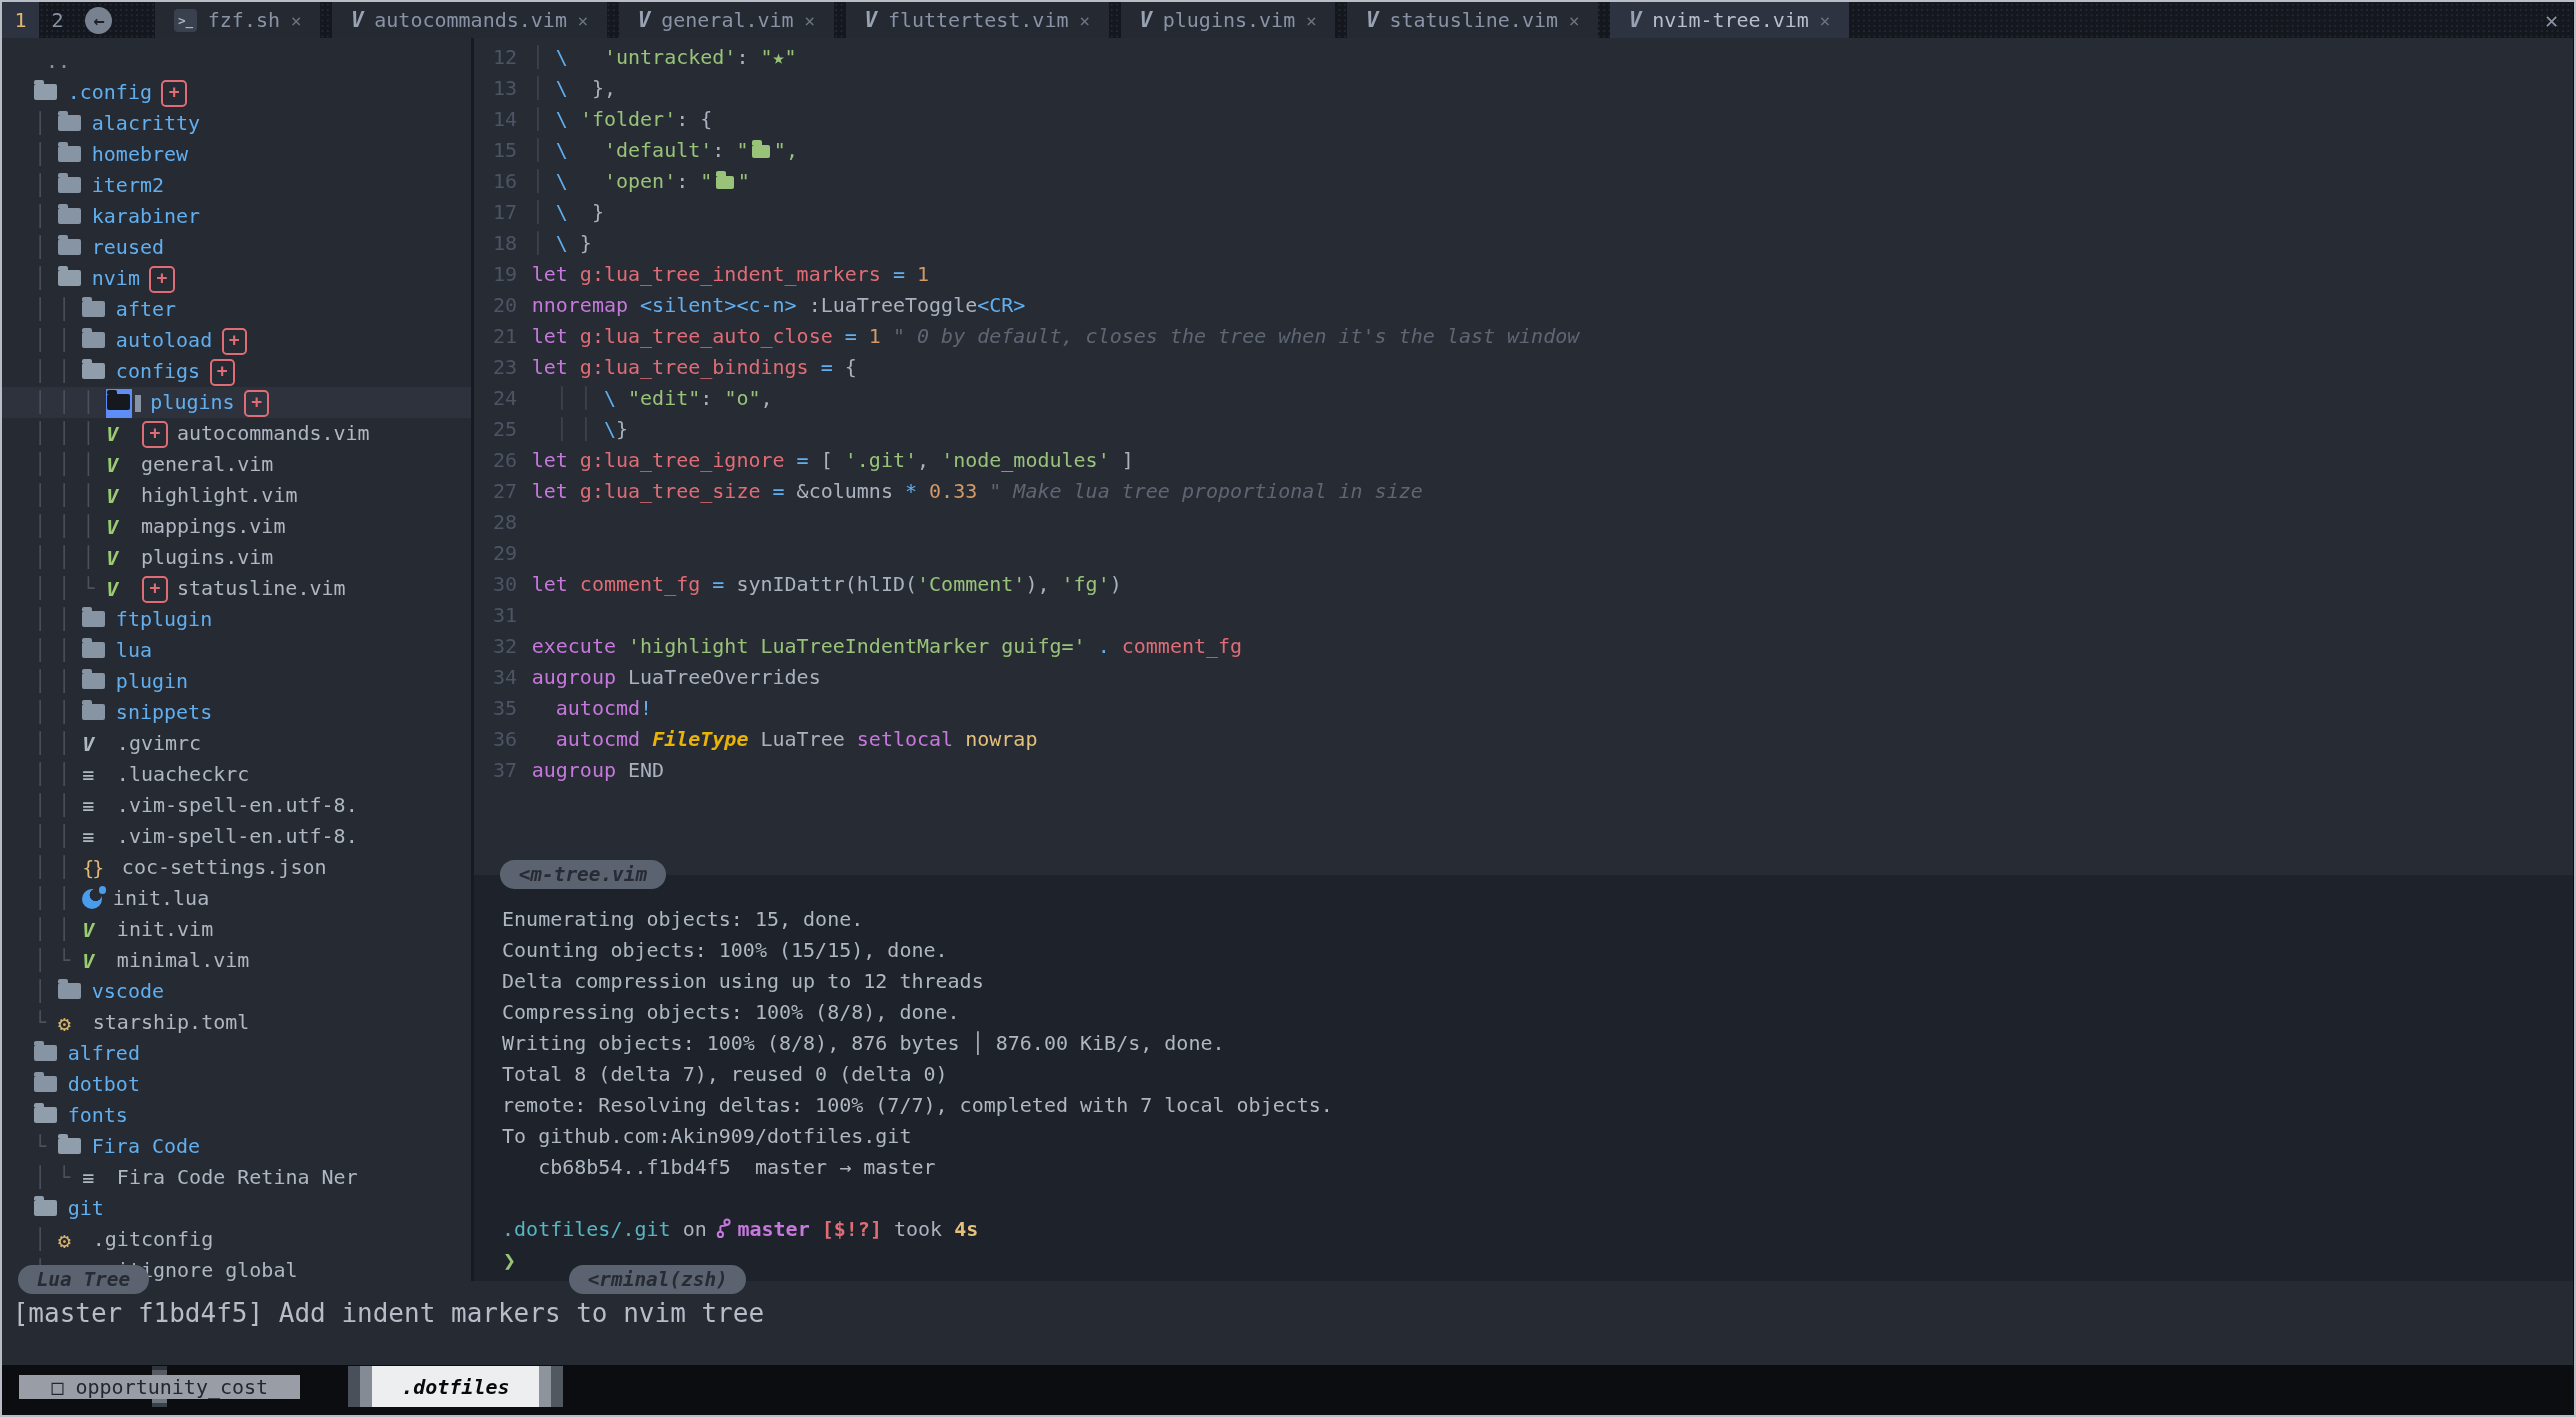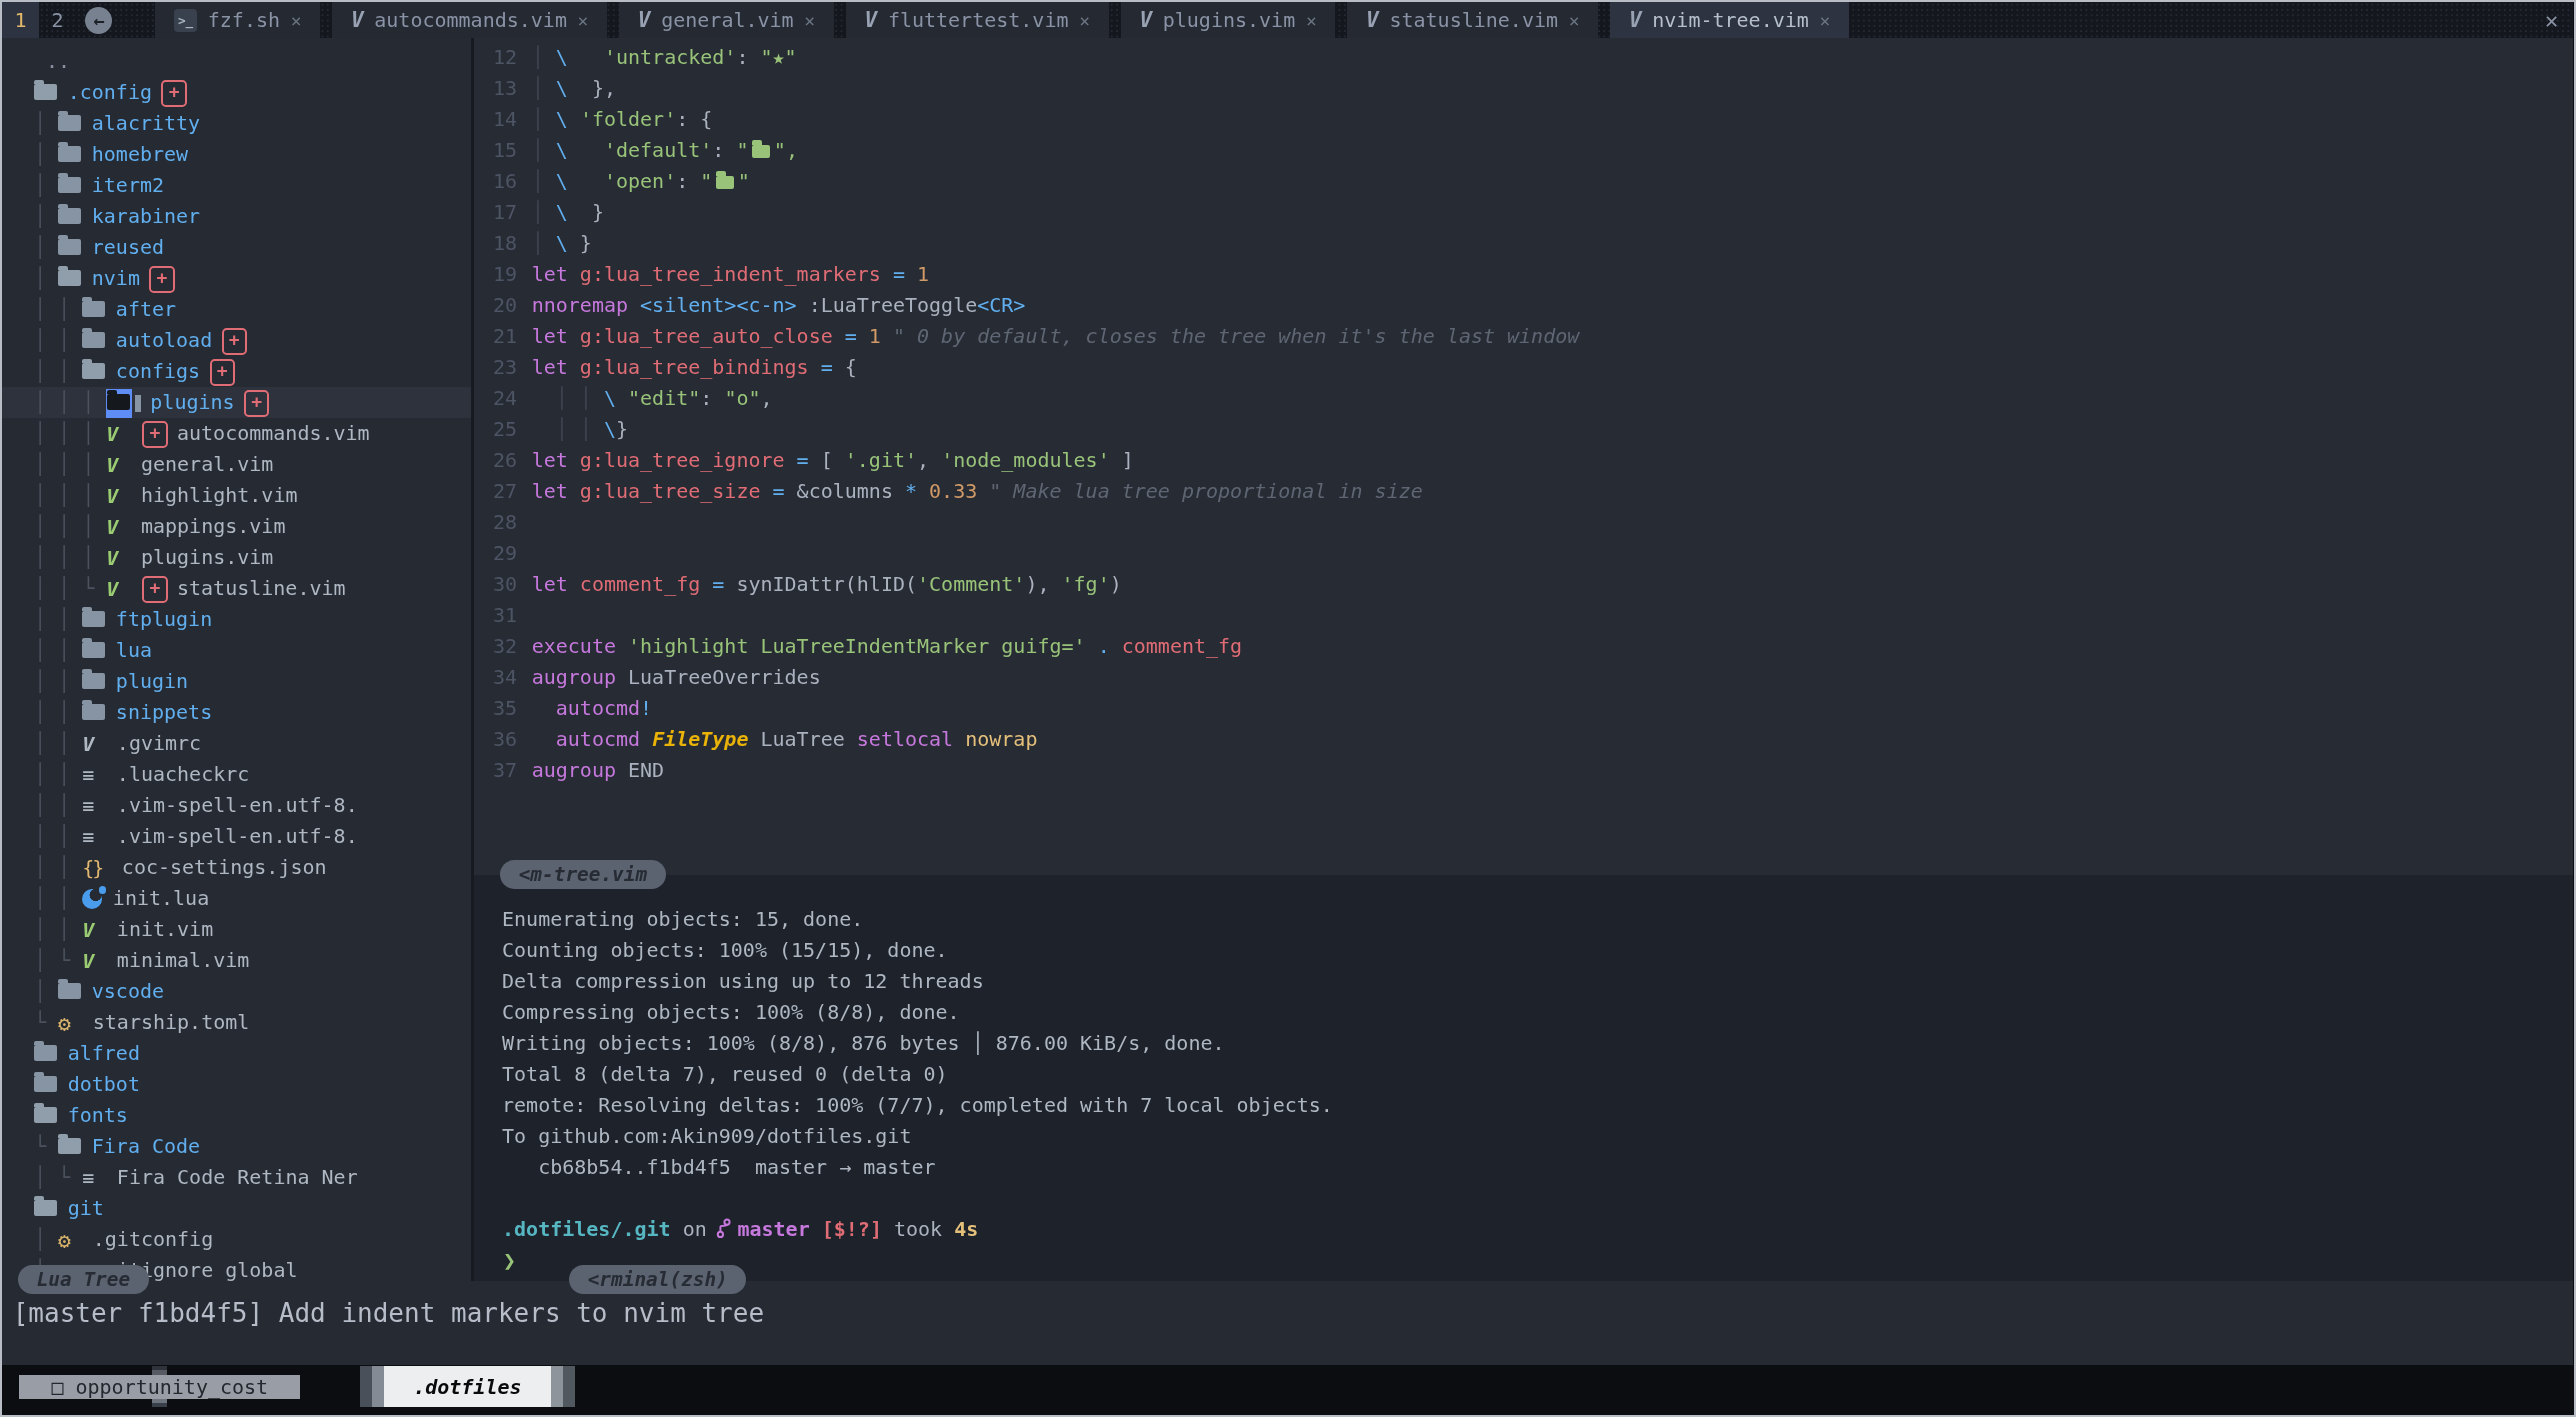--- a/index.html
+++ b/index.html
@@ -60,21 +60,21 @@
   .editor{position:absolute;left:472px;top:36px;width:2099px;height:837px;background:#272b34;overflow:hidden;padding-top:4px;box-sizing:border-box;}
   .cline{height:31px;line-height:31px;white-space:pre;font-size:20px;}
   .lnum{display:inline-block;width:43px;text-align:right;color:#4d5464;margin-right:14.7px;}
   .c-kw{color:#c678dd;} .c-id{color:#e06c75;} .c-op{color:#61afef;} .c-num{color:#d19a66;}
   .c-str{color:#98c379;} .c-fg{color:#abb2bf;} .c-cmt{color:#5f6673;font-style:italic;}
   .c-dim{color:#3f4552;} .c-bs{color:#61afef;}
   .c-yi{color:#eab308;font-style:italic;font-weight:bold;} .c-yl{color:#e5c07b;}
   
   .terminal{position:absolute;left:472px;top:873px;width:2099px;height:406px;background:#1e222a;overflow:hidden;padding:29px 0 0 16px;box-sizing:border-box;}
   .tline{height:31px;line-height:31px;white-space:pre;font-size:20px;color:#aeb7c2;}
-  .c-cyanb{color:#56b6c2;font-weight:bold;} .c-magb{color:#c678dd;font-weight:bold;}
+  .c-cyanb{color:#56b6c2;font-weight:normal;} .c-magb{color:#c678dd;font-weight:bold;}
   .c-redb{color:#e06c75;font-weight:bold;} .c-yelb{color:#e5c07b;font-weight:bold;}
   .c-grnb{color:#98c379;font-weight:bold;font-size:21.4px;}
   
   .pill{position:absolute;background:#5c6370;color:#262b34;font-style:italic;font-weight:bold;
     font-size:19.4px;line-height:29px;height:29px;padding:0 18.7px;border-radius:14.7px;white-space:pre;z-index:6;}
   
   .msgarea{position:absolute;left:0;top:1279px;width:2571px;height:84px;background:#262a33;}
   .msgtext{padding:17.4px 0 0 10.7px;font-size:26px;color:#b6bdc9;white-space:pre;}
   
   .statusbar{position:absolute;left:0;top:1364px;width:2571px;height:41px;background:#0b0d11;display:flex;align-items:center;}
@@ -233,21 +233,21 @@
   </div>
 
   <div class="statusbar">
     <div class="seg" style="margin-left:17.4px;flex-direction:column;">
       <span class="blk" style="width:14.7px;background:#2f343c;"></span>
       <span class="blk" style="width:14.7px;background:#565b63;"></span>
       <span class="segmain-left">□ opportunity_cost</span>
       <span class="blk" style="width:14.7px;background:#6e747e;"></span>
       <span class="blk" style="width:14.7px;background:#3a4049;"></span>
     </div>
-    <div class="seg" style="margin-left:60px;border-radius:7px;">
+    <div class="seg" style="margin-left:48px;border-radius:7px;">
       <span class="blk" style="width:12px;background:#4a505a;"></span>
       <span class="blk" style="width:12px;background:#858b94;"></span>
       <span class="segmain-right">.dotfiles</span>
       <span class="blk" style="width:12px;background:#8e949c;"></span>
       <span class="blk" style="width:12px;background:#525860;"></span>
     </div>
   </div>
 
 </div>
 

